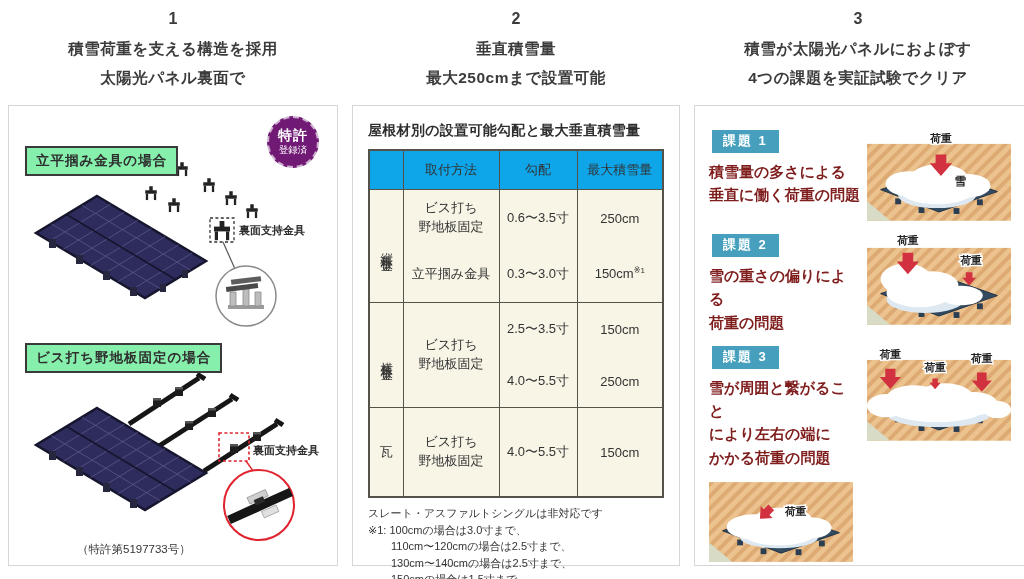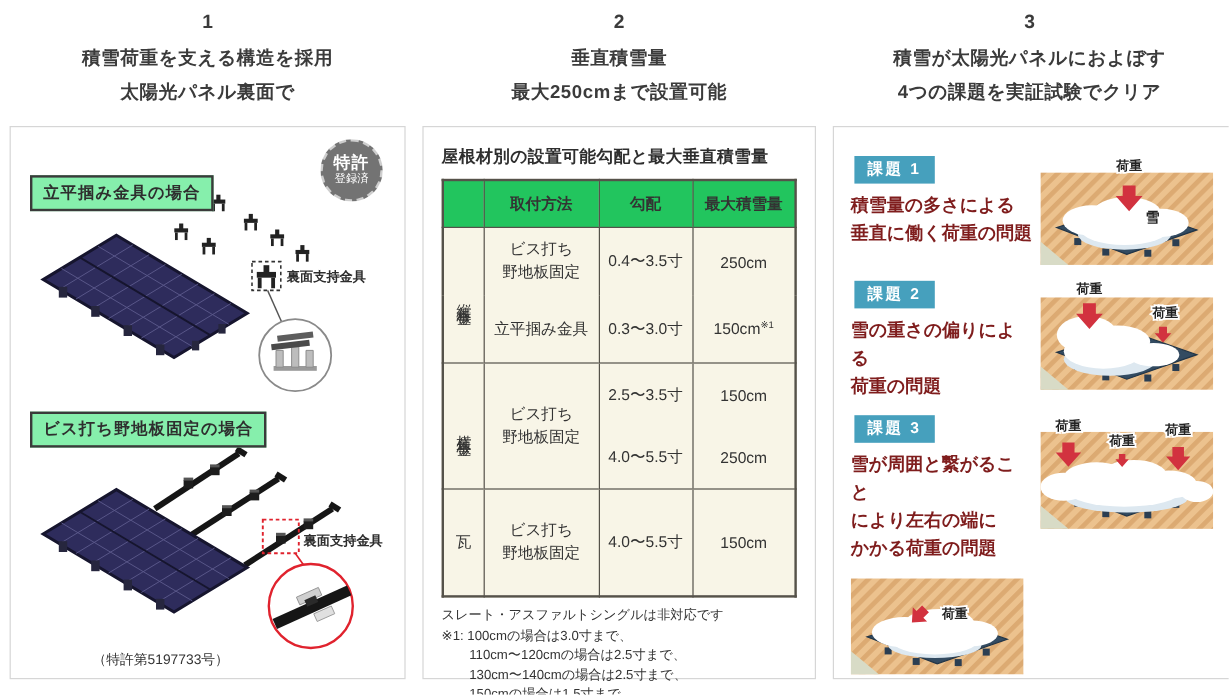--- a/index.html
+++ b/index.html
@@ -14,32 +14,32 @@
   #panel1{left:8px;width:330px;}
   #panel2{left:352px;width:328px;padding:16px 15px;}
   #panel3{left:694px;width:392px;padding:24px 12px 10px 14px;display:flex;flex-direction:column;gap:12px;}
   
   #panel1 .art1{position:absolute;left:0;top:0;}
   .case-label{position:absolute;border:2px solid #3a3a3a;background:#86efac;font-weight:bold;
               font-size:13.5px;padding:4px 9px;letter-spacing:1px;color:#2e2e2e;z-index:3;}
   #case1{left:16px;top:40px;}
   #case2{left:16px;top:237px;}
   .patent-badge{position:absolute;right:18px;top:10px;width:52px;height:52px;border-radius:50%;
-                background:#737373;border:2px dashed rgba(255,255,255,.65);box-sizing:border-box;
+                background:#701a75;border:2px dashed rgba(255,255,255,.65);box-sizing:border-box;
                 color:#fff;display:flex;flex-direction:column;align-items:center;justify-content:center;z-index:3;}
   .patent-badge .b1{font-size:14px;font-weight:bold;letter-spacing:1px;line-height:1.1;}
   .patent-badge .b2{font-size:9.5px;line-height:1.3;}
   .patent-num{position:absolute;left:20px;top:436px;font-size:11.5px;color:#333;z-index:3;margin-left:48px;}
   svg text{font-family:"Liberation Sans","DejaVu Sans",sans-serif;}
   svg line,svg rect,svg path,svg ellipse,svg polygon{vector-effect:non-scaling-stroke;}
   
   .tbl-title{font-size:14px;font-weight:bold;color:#2e2e2e;margin-bottom:9px;letter-spacing:.3px;}
   table.spec{border-collapse:collapse;width:100%;border:2px solid #55524a;background:#f8f5e7;table-layout:fixed;}
   table.spec th,table.spec td{text-align:center;vertical-align:middle;font-size:13px;color:#333;padding:2px;}
-  table.spec thead th{background:#22c55e;border-bottom:1.5px solid #55524a;height:34px;font-weight:bold;font-size:13px;}
+  table.spec thead th{background:#0ea5e9;border-bottom:1.5px solid #55524a;height:34px;font-weight:normal;font-size:13px;}
   .bl{border-left:1.5px solid #55524a;}
   .bt{border-top:1.5px solid #55524a;}
   .vert{writing-mode:vertical-rl;text-orientation:upright;letter-spacing:2px;font-size:12.5px;margin:0 auto;}
   .pre{white-space:pre-line;line-height:1.45;}
   .h52{height:52px;}.h48{height:48px;}.h84{height:84px;}
   .cm{font-size:13.5px;}
   sup.note{font-size:8px;}
   .notes{margin-top:7px;font-size:11px;line-height:1.5;color:#333;}
   .notes .ind{padding-left:23px;}
   
@@ -233,21 +233,21 @@
           <th class="bl">取付方法</th>
           <th class="bl">勾配</th>
           <th class="bl">最大積雪量</th>
         </tr>
       </thead>
       <tbody>
         <tr>
           <td rowspan="2"><span class="vert">縦葺板金</span></td>
           <td class="bl pre h52">ビス打ち
 野地板固定</td>
-          <td class="bl h52">0.4〜3.5寸</td>
+          <td class="bl h52">0.6〜3.5寸</td>
           <td class="bl cm h52">250cm</td>
         </tr>
         <tr>
           <td class="bl h52">立平掴み金具</td>
           <td class="bl h52">0.3〜3.0寸</td>
           <td class="bl cm h52"><span>150cm</span><sup class="note">※1</sup></td>
         </tr>
         <tr>
           <td rowspan="2" class="bt"><span class="vert">横葺板金</span></td>
           <td rowspan="2" class="bl bt pre">ビス打ち

